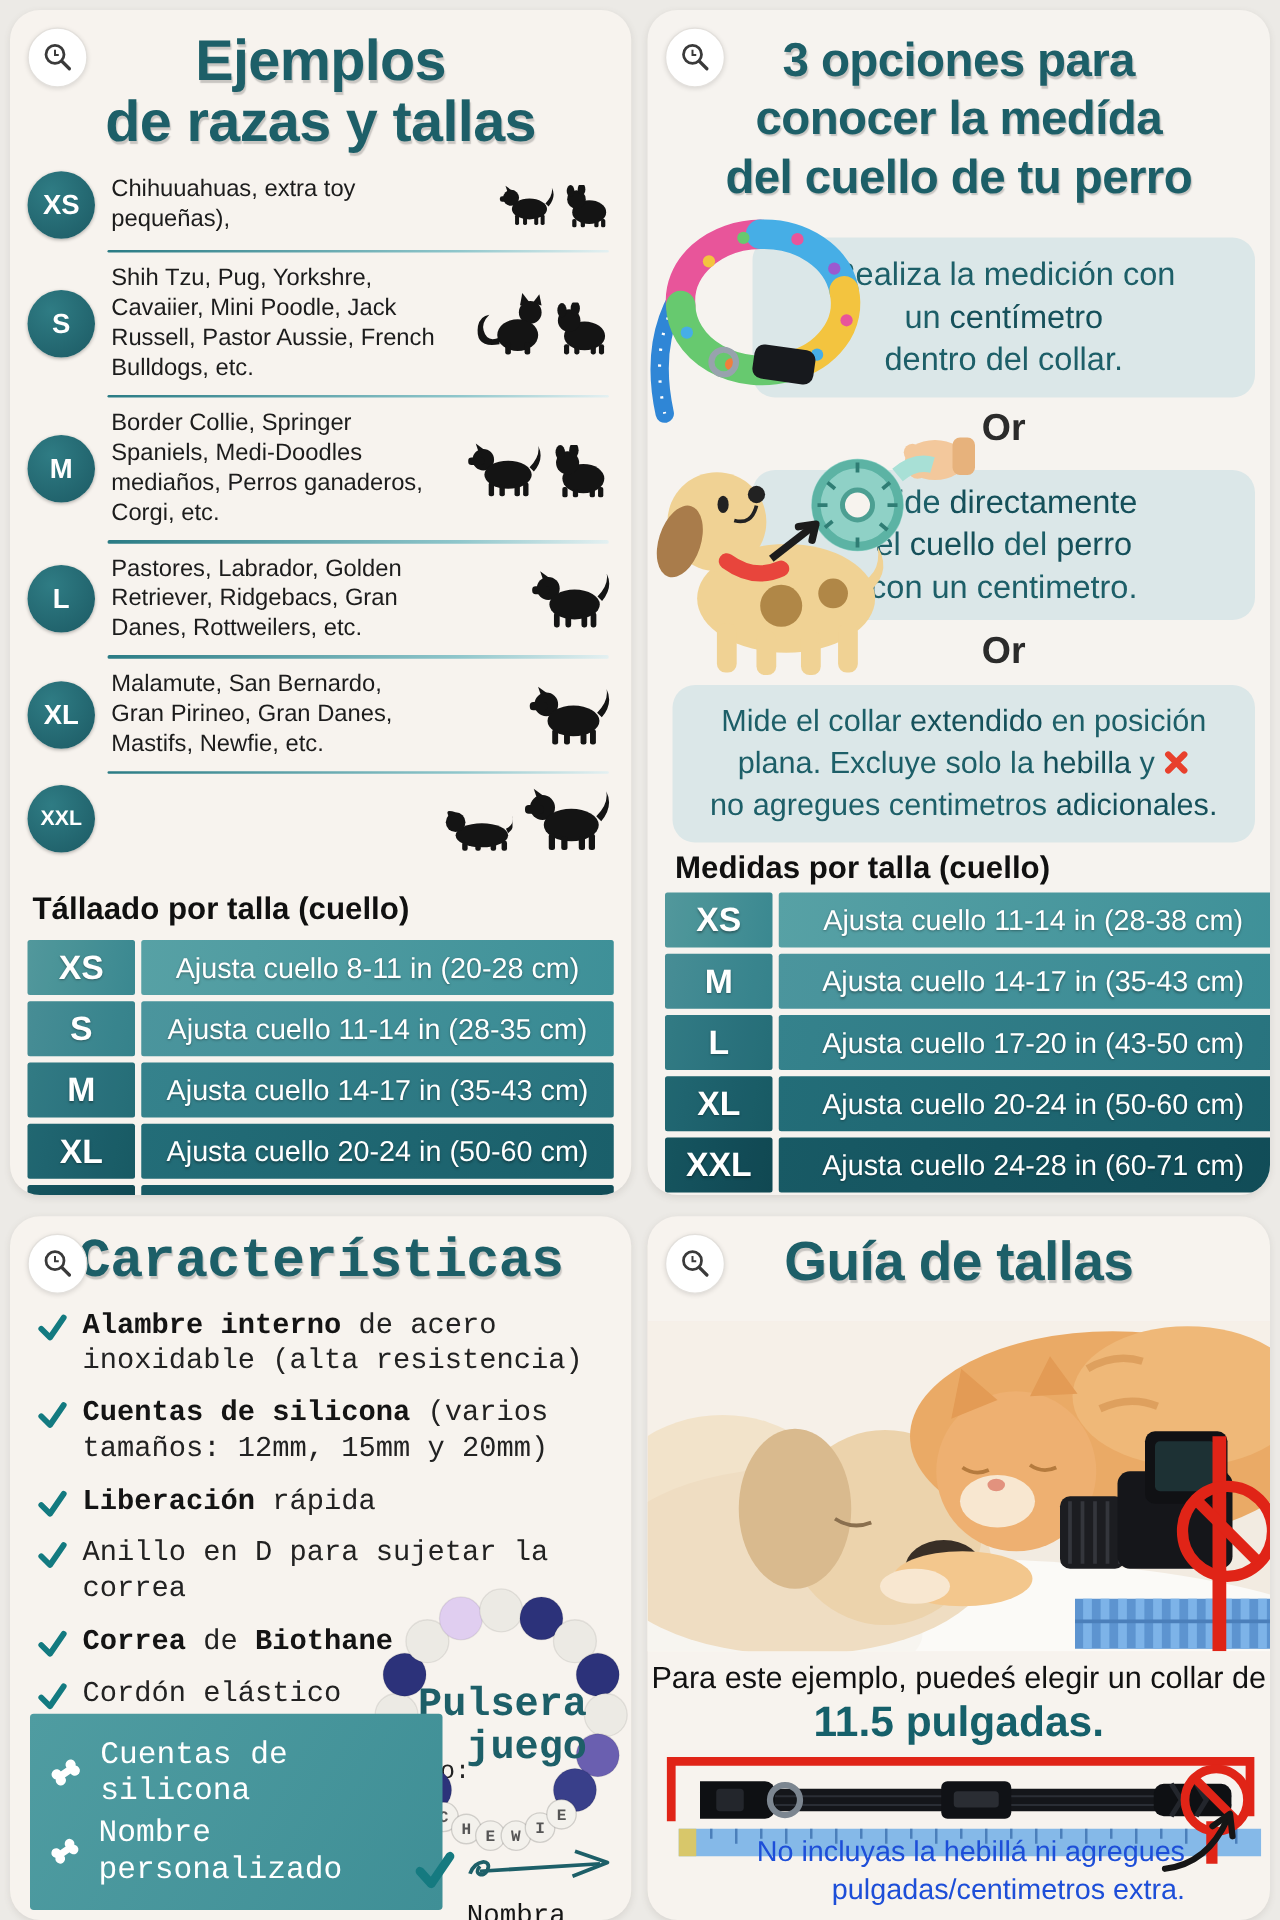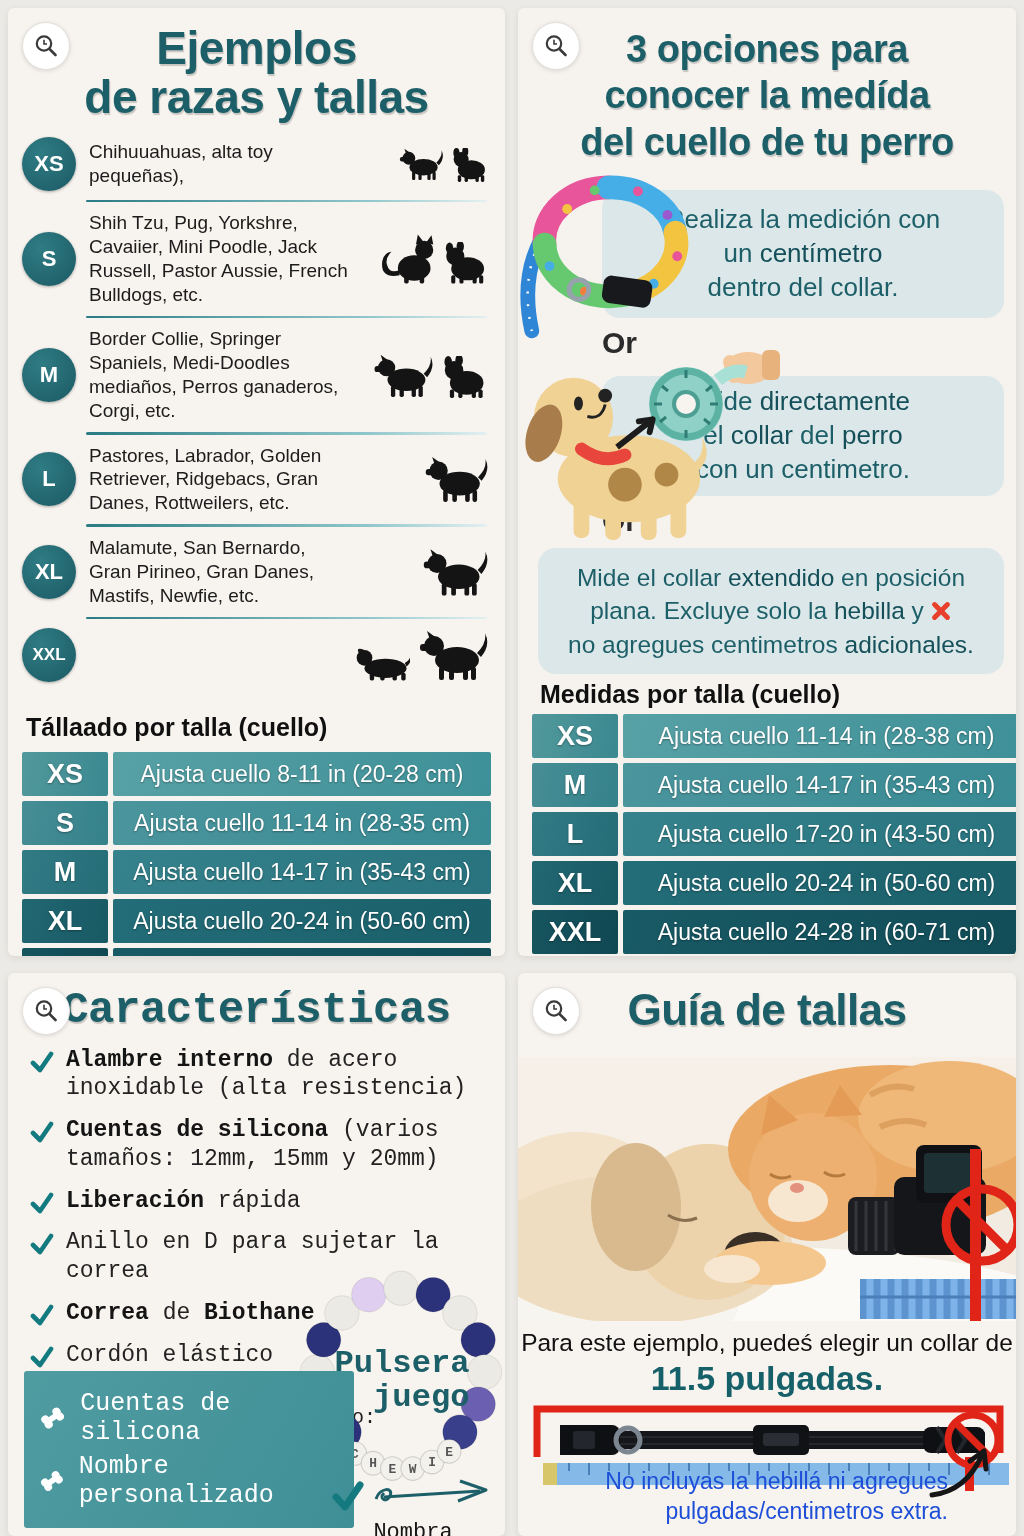--- a/index.html
+++ b/index.html
@@ -1,18 +1,18 @@
 <!DOCTYPE html>
 <html><head>
 <meta charset="utf-8">
 <style>
   html,body{margin:0;padding:0;}
   body{width:1024px;height:1536px;position:relative;background:#eceae6;
        font-family:"Liberation Sans", sans-serif;color:#1e1e1e;overflow:hidden;}
-  .panel{position:absolute;background:#f7f3ee;border-radius:6px;
+  .panel{position:absolute;background:#f7f3ee;border-radius:24px;
          box-shadow:0 2px 6px rgba(90,80,70,.12);overflow:hidden;}
   .p-tl{left:8px;top:8px;width:497px;height:948px;}
   .p-tr{left:518px;top:8px;width:498px;height:948px;background:#f6f3ef;}
   .p-bl{left:8px;top:973px;width:497px;height:563px;font-family:Liberation Mono, monospace;}
   .p-br{left:518px;top:973px;width:498px;height:563px;}
 
   .zoom-btn{position:absolute;left:14px;top:14px;width:46px;height:46px;border-radius:50%;
             background:#fff;border:1px solid #e3e0dc;box-shadow:0 1px 4px rgba(0,0,0,.12);
             display:flex;align-items:center;justify-content:center;z-index:30;}
 
@@ -53,21 +53,21 @@
   .c5{background:linear-gradient(100deg,#185a65,#114c57);}
 
   
   .opt-box{position:absolute;background:#dbe7e8;border-radius:18px;color:#1d5f68;
            text-align:center;display:flex;flex-direction:column;justify-content:center;z-index:1;}
   .opt-box .ln{display:block;}
   .opt-box b{font-weight:400;color:#15505a;}
   .box1{left:84px;top:182px;width:402px;height:128px;font-size:26px;line-height:1.3;}
   .box2{left:84px;top:368px;width:402px;height:120px;font-size:26px;line-height:1.3;}
   .box3{left:20px;top:540px;width:466px;height:126px;font-size:24.5px;line-height:1.35;}
-  .or{position:absolute;left:84px;width:402px;text-align:left;font-size:30px;font-weight:600;
+  .or{position:absolute;left:84px;width:402px;text-align:center;font-size:30px;font-weight:600;
       color:#2b2b2b;}
   .or1{top:318px;} .or2{top:496px;}
   .img-abs{position:absolute;z-index:5;}
   .xmark{width:22px;height:22px;vertical-align:-3px;margin-left:6px;}
   .tr-table-title{position:absolute;left:22px;top:672px;margin:0;}
   .tr-table{position:absolute;left:0;top:706px;width:100%;}
 
   
   .feat-list{margin:12px 20px 0 22px;}
   .feat{display:flex;gap:12px;margin-bottom:13px;align-items:flex-start;}
@@ -106,21 +106,21 @@
     </svg>
   </div>
   <h1 class="big-title">
       <span class="ln" style="display:block">Ejemplos</span>
       <span class="ln" style="display:block">de razas y tallas</span>
     </h1>
 
   <div class="breed-rows">
     <div class="brow">
       <div class="size-badge">XS</div>
-      <div class="btext">Chihuuahuas, alta toy pequeñas),</div>
+      <div class="btext">Chihuuahuas, extra toy pequeñas),</div>
       <div class="animals">
         <svg width="46" height="36" viewBox="0 0 72 52">
             <g class="sil">
               <path d="M14 14 L10 2 L21 10 Z"></path>
               <circle cx="17" cy="17" r="10"></circle>
               <rect x="3" y="15" width="15" height="7" rx="3"></rect>
               <ellipse cx="40" cy="31" rx="22" ry="13"></ellipse>
               <rect x="22" y="38" width="5" height="13" rx="2"></rect>
               <rect x="32" y="40" width="5" height="11" rx="2"></rect>
               <rect x="46" y="40" width="5" height="11" rx="2"></rect>
@@ -346,21 +346,21 @@
         <circle cx="30" cy="100" r="5" fill="#46aee6"></circle>
     </g>
     <circle cx="60" cy="124" r="10" fill="none" stroke="#98a2ad" stroke-width="5"></circle>
     <rect x="84" y="112" width="50" height="28" rx="8" fill="#17191d" transform="rotate(8 109 126)"></rect>
   </svg>
 
   <div class="or or1">Or</div>
 
   <div class="opt-box box2">
     <span class="ln"><span>Mide </span><b>directamente</b></span>
-    <span class="ln"><span>el </span><b>collar</b><span> del </span><b>perro</b></span>
+    <span class="ln"><span>el </span><b>cuello</b><span> del </span><b>perro</b></span>
     <span class="ln">con un centimetro.</span>
   </div>
   <svg class="img-abs" style="left:112px;top:334px" width="150" height="104" viewBox="0 0 150 104">
     <ellipse cx="118" cy="26" rx="24" ry="16" fill="#f3c89c"></ellipse>
     <circle cx="100" cy="20" r="7" fill="#f3c89c"></circle>
       <circle cx="104" cy="34" r="7" fill="#f3c89c"></circle>
     <rect x="132" y="8" width="18" height="30" rx="6" fill="#e7b27c"></rect>
     <path d="M88 38 Q102 26 116 30" stroke="#a8e0d6" stroke-width="13" fill="none"></path>
     <circle cx="56" cy="62" r="37" fill="#8fd1c6"></circle>
     <circle cx="56" cy="62" r="33" fill="none" stroke="#5cb3a4" stroke-width="7"></circle>

